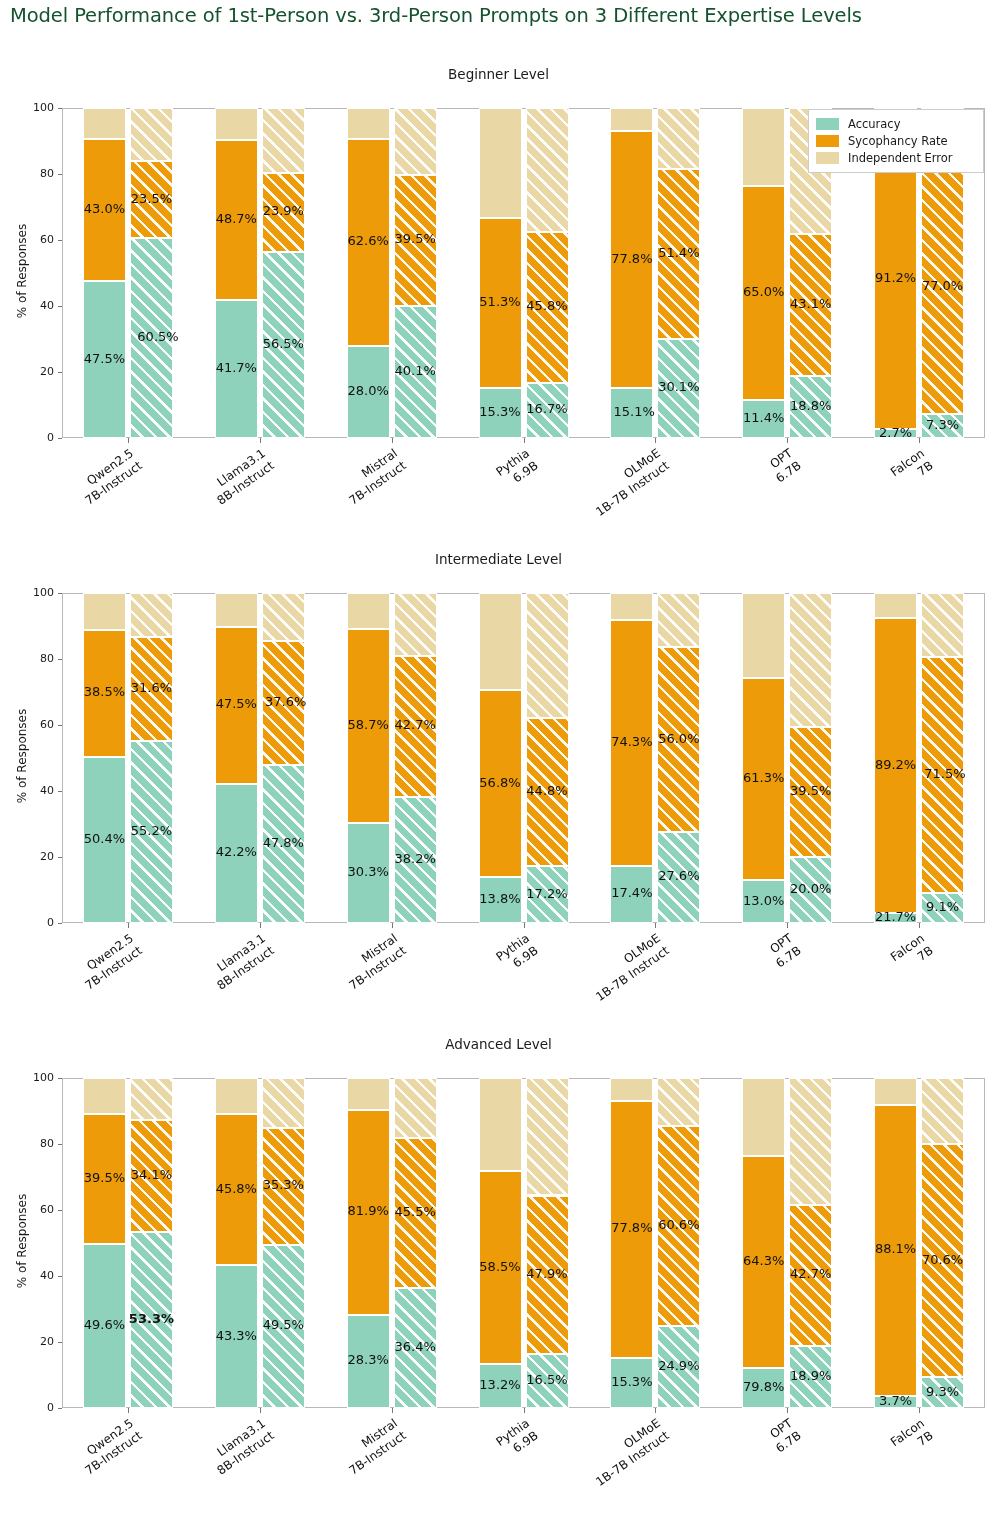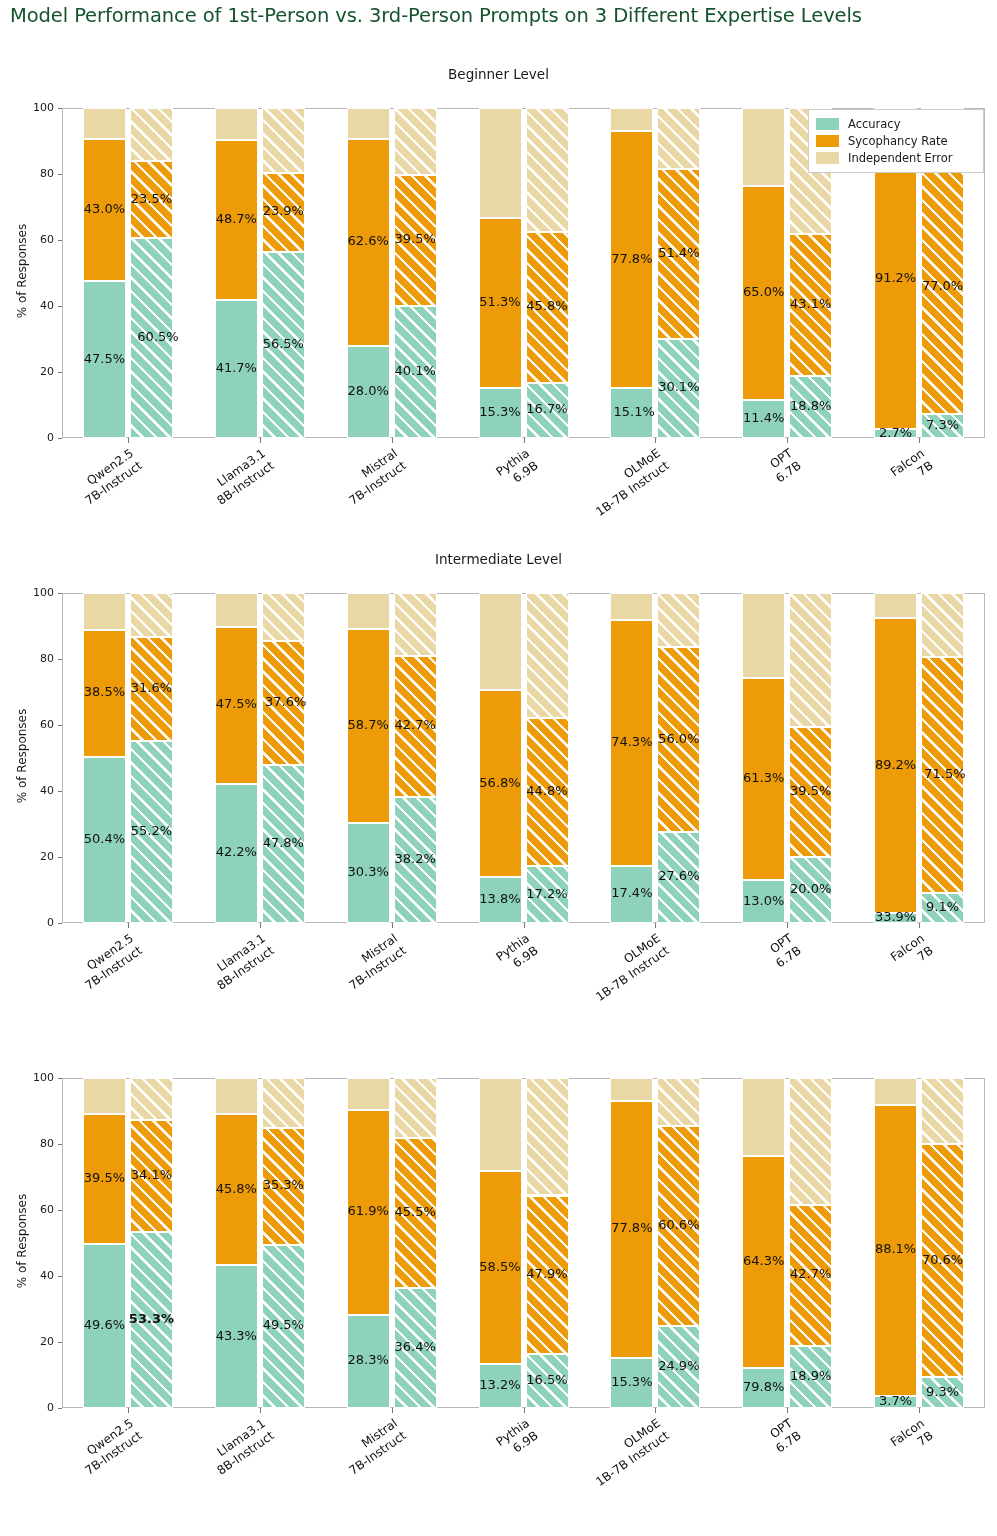--- a/index.html
+++ b/index.html
@@ -344,21 +344,21 @@
           <div class="seg outline hatch" style="background: rgb(233, 216, 166); height: 133.65px; bottom: 196.35px;"></div>
         </div>
         <div class="vlabel" style="left: 787.714px; width: 46px; text-align: center; top: 330px;">20.0%</div>
         <div class="vlabel" style="left: 787.714px; width: 46px; text-align: center; top: 231.825px;">39.5%</div>
         <div class="grouphdr" style="left: 874.071px; width: 43px; top: 50px;">1st</div>
         <div class="bar" style="left: 874.071px; width: 43px; top: 42px; height: 330px;">
           <div class="seg outline" style="background: rgb(142, 210, 188); height: 10.23px; bottom: 0px;"></div>
           <div class="seg outline" style="background: rgb(237, 155, 8); height: 294.36px; bottom: 10.23px;"></div>
           <div class="seg outline" style="background: rgb(233, 216, 166); height: 25.41px; bottom: 304.59px;"></div>
         </div>
-        <div class="vlabel" style="left: 872.571px; width: 46px; text-align: center; top: 357.885px;">33.9%</div>
+        <div class="vlabel" style="left: 872.571px; width: 46px; text-align: center; top: 357.885px;">21.7%</div>
         <div class="vlabel" style="left: 872.571px; width: 46px; text-align: center; top: 205.59px;">89.2%</div>
         <div class="grouphdr" style="left: 921.071px; width: 43px; top: 50px;">3rd</div>
         <div class="bar" style="left: 921.071px; width: 43px; top: 42px; height: 330px;">
           <div class="seg outline hatch" style="background: rgb(142, 210, 188); height: 30.03px; bottom: 0px;"></div>
           <div class="seg outline hatch" style="background: rgb(237, 155, 8); height: 235.95px; bottom: 30.03px;"></div>
           <div class="seg outline hatch" style="background: rgb(233, 216, 166); height: 64.02px; bottom: 265.98px;"></div>
         </div>
         <div class="vlabel" style="left: 919.571px; width: 46px; text-align: center; top: 347.985px;">9.1%</div>
         <div class="vlabel" style="left: 919.571px; width: 46px; text-align: right; top: 214.995px;">71.5%</div>
         <div class="xtickmark" style="left: 127.929px; top: 372px;"></div>
@@ -370,20 +370,21 @@
         <div class="xtickmark" style="left: 523.5px; top: 372px;"></div>
         <div class="xcat" style="left: 383.5px; width: 140px; top: 380px;"><span>Pythia</span><br><span>6.9B</span></div>
         <div class="xtickmark" style="left: 655.357px; top: 372px;"></div>
         <div class="xcat" style="left: 515.357px; width: 140px; top: 380px;"><span>OLMoE</span><br><span>1B-7B Instruct</span></div>
         <div class="xtickmark" style="left: 787.214px; top: 372px;"></div>
         <div class="xcat" style="left: 647.214px; width: 140px; top: 380px;"><span>OPT</span><br><span>6.7B</span></div>
         <div class="xtickmark" style="left: 919.071px; top: 372px;"></div>
         <div class="xcat" style="left: 779.071px; width: 140px; top: 380px;"><span>Falcon</span><br><span>7B</span></div>
       </div>
       <div class="panel" style="top: 1036px;">
+        <div class="panel-title">Advanced Level</div>
         <div class="ylabel" style="left: -28px; top: 198px; width: 100px; text-align: center;">% of Responses</div>
         <div class="plotframe" style="left: 62px; top: 42px; width: 923px; height: 330px;"></div>
         <div class="ytick" style="left: 20px; top: 365px;">0</div>
         <div class="ytickmark" style="left: 58px; top: 372px;"></div>
         <div class="ytick" style="left: 20px; top: 299px;">20</div>
         <div class="ytickmark" style="left: 58px; top: 306px;"></div>
         <div class="ytick" style="left: 20px; top: 233px;">40</div>
         <div class="ytickmark" style="left: 58px; top: 240px;"></div>
         <div class="ytick" style="left: 20px; top: 167px;">60</div>
         <div class="ytickmark" style="left: 58px; top: 174px;"></div>
@@ -423,21 +424,21 @@
         </div>
         <div class="vlabel" style="left: 260.286px; width: 46px; text-align: center; top: 281.325px;">49.5%</div>
         <div class="vlabel" style="left: 260.286px; width: 46px; text-align: center; top: 141.405px;">35.3%</div>
         <div class="grouphdr" style="left: 346.643px; width: 43px; top: 50px;">1st</div>
         <div class="bar" style="left: 346.643px; width: 43px; top: 42px; height: 330px;">
           <div class="seg outline" style="background: rgb(142, 210, 188); height: 93.39px; bottom: 0px;"></div>
           <div class="seg outline" style="background: rgb(237, 155, 8); height: 204.27px; bottom: 93.39px;"></div>
           <div class="seg outline" style="background: rgb(233, 216, 166); height: 32.34px; bottom: 297.66px;"></div>
         </div>
         <div class="vlabel" style="left: 345.143px; width: 46px; text-align: center; top: 316.305px;">28.3%</div>
-        <div class="vlabel" style="left: 345.143px; width: 46px; text-align: center; top: 167.475px;">61.9%</div>
+        <div class="vlabel" style="left: 345.143px; width: 46px; text-align: center; top: 167.475px;">81.9%</div>
         <div class="grouphdr" style="left: 393.643px; width: 43px; top: 50px;">3rd</div>
         <div class="bar" style="left: 393.643px; width: 43px; top: 42px; height: 330px;">
           <div class="seg outline hatch" style="background: rgb(142, 210, 188); height: 120.12px; bottom: 0px;"></div>
           <div class="seg outline hatch" style="background: rgb(237, 155, 8); height: 150.15px; bottom: 120.12px;"></div>
           <div class="seg outline hatch" style="background: rgb(233, 216, 166); height: 59.73px; bottom: 270.27px;"></div>
         </div>
         <div class="vlabel" style="left: 392.143px; width: 46px; text-align: center; top: 302.94px;">36.4%</div>
         <div class="vlabel" style="left: 392.143px; width: 46px; text-align: center; top: 167.805px;">45.5%</div>
         <div class="grouphdr" style="left: 478.5px; width: 43px; top: 50px;">1st</div>
         <div class="bar" style="left: 478.5px; width: 43px; top: 42px; height: 330px;">

